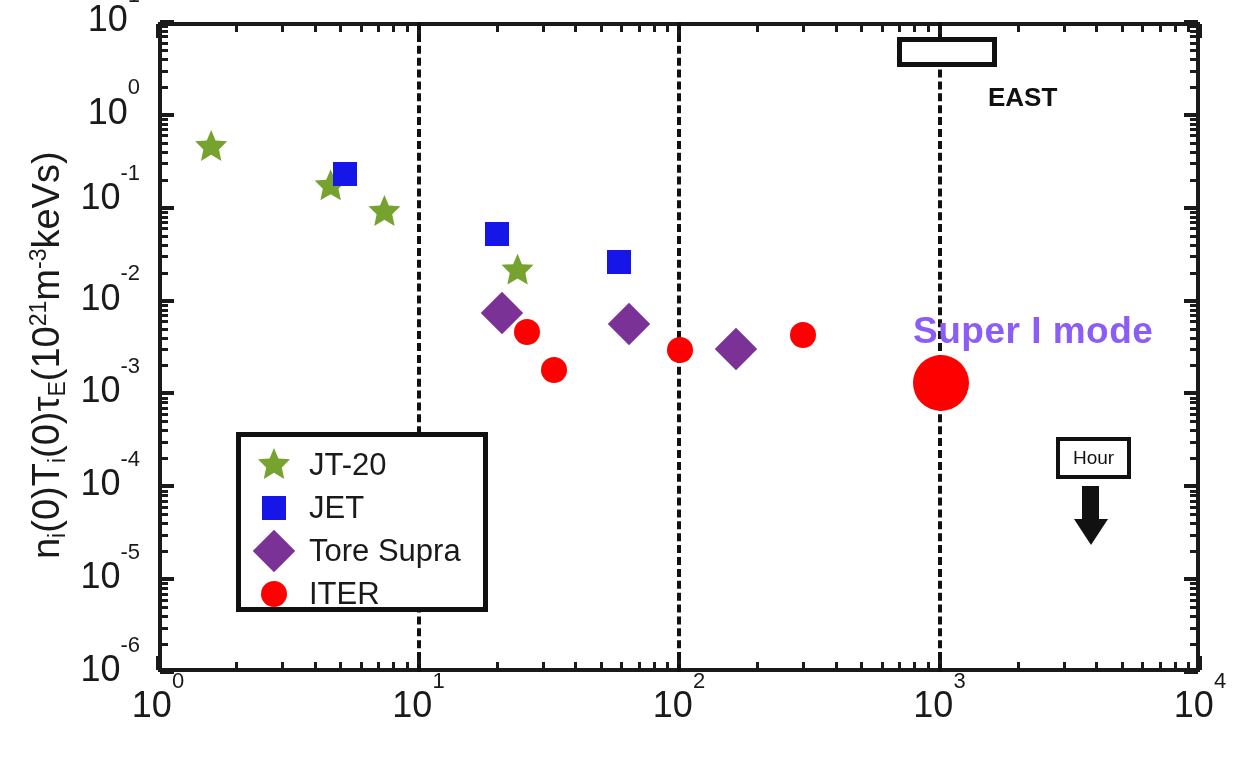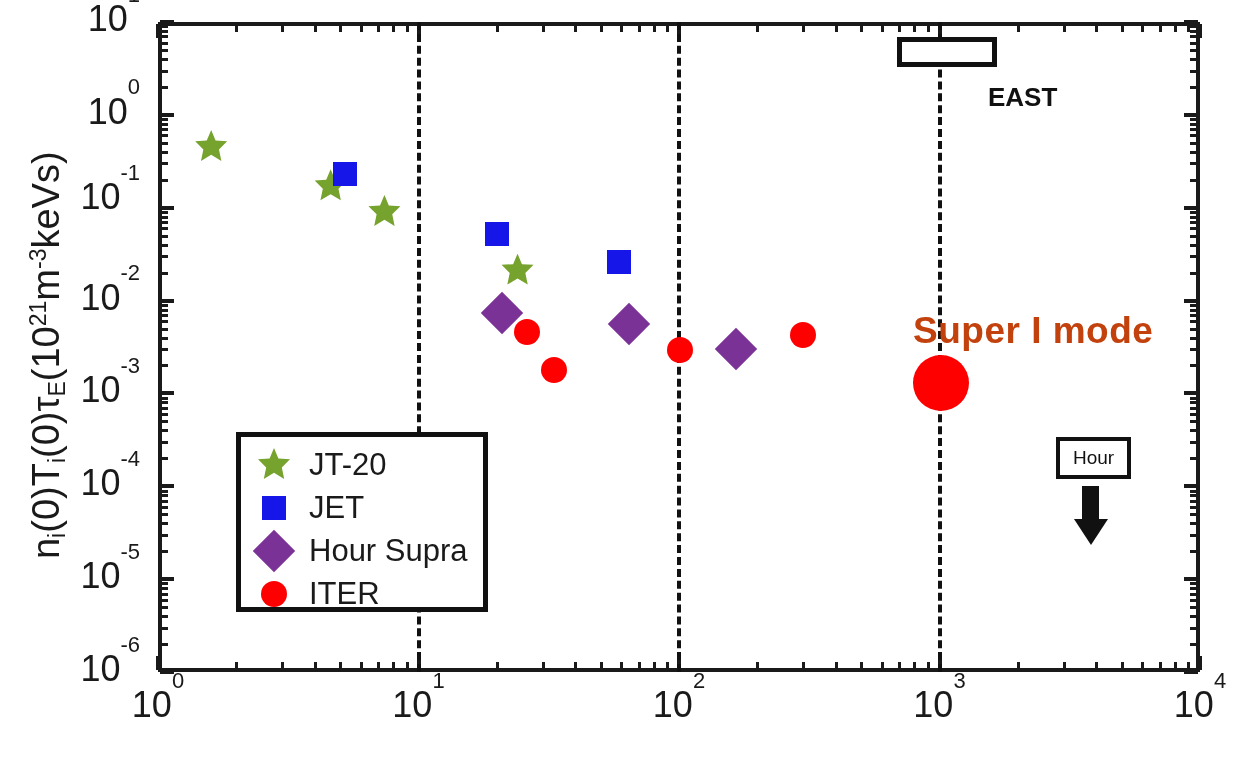--- a/index.html
+++ b/index.html
@@ -88,21 +88,21 @@
     box-sizing:border-box;
     background:#ffffff;
   }
   .iter-label{
     position:absolute;
     font-size:26px;font-weight:bold;color:#111111;
     white-space:nowrap;
   }
   .super-label{
     position:absolute;
-    font-size:37px;font-weight:bold;color:#c2410c;
+    font-size:37px;font-weight:bold;color:#8b5cf6;
     white-space:nowrap;
     letter-spacing:0.5px;
   }
   .hour-box{
     position:absolute;
     border:4px solid #111111;
     box-sizing:border-box;
     background:#ffffff;
     display:flex;align-items:center;justify-content:center;
     font-size:19px;color:#111111;
@@ -437,21 +437,21 @@
         <div class="legend-row" style="top: 49px;">
           <span class="legend-swatch">
             <i class="m-square" style="width: 24px; height: 24px; background: rgb(22, 22, 232);"></i>
           </span>
           <span class="legend-text">JET</span>
         </div>
         <div class="legend-row" style="top: 92px;">
           <span class="legend-swatch">
             <i class="m-diamond" style="width: 30px; height: 30px; background: rgb(123, 50, 150);"></i>
           </span>
-          <span class="legend-text">Hour Supra</span>
+          <span class="legend-text">Tore Supra</span>
         </div>
         <div class="legend-row" style="top: 135px;">
           <span class="legend-swatch">
             <i class="m-circle" style="width: 26px; height: 26px; background: rgb(255, 0, 0); border-radius: 50%;"></i>
           </span>
           <span class="legend-text">ITER</span>
         </div>
       </div>
   </div>
 

